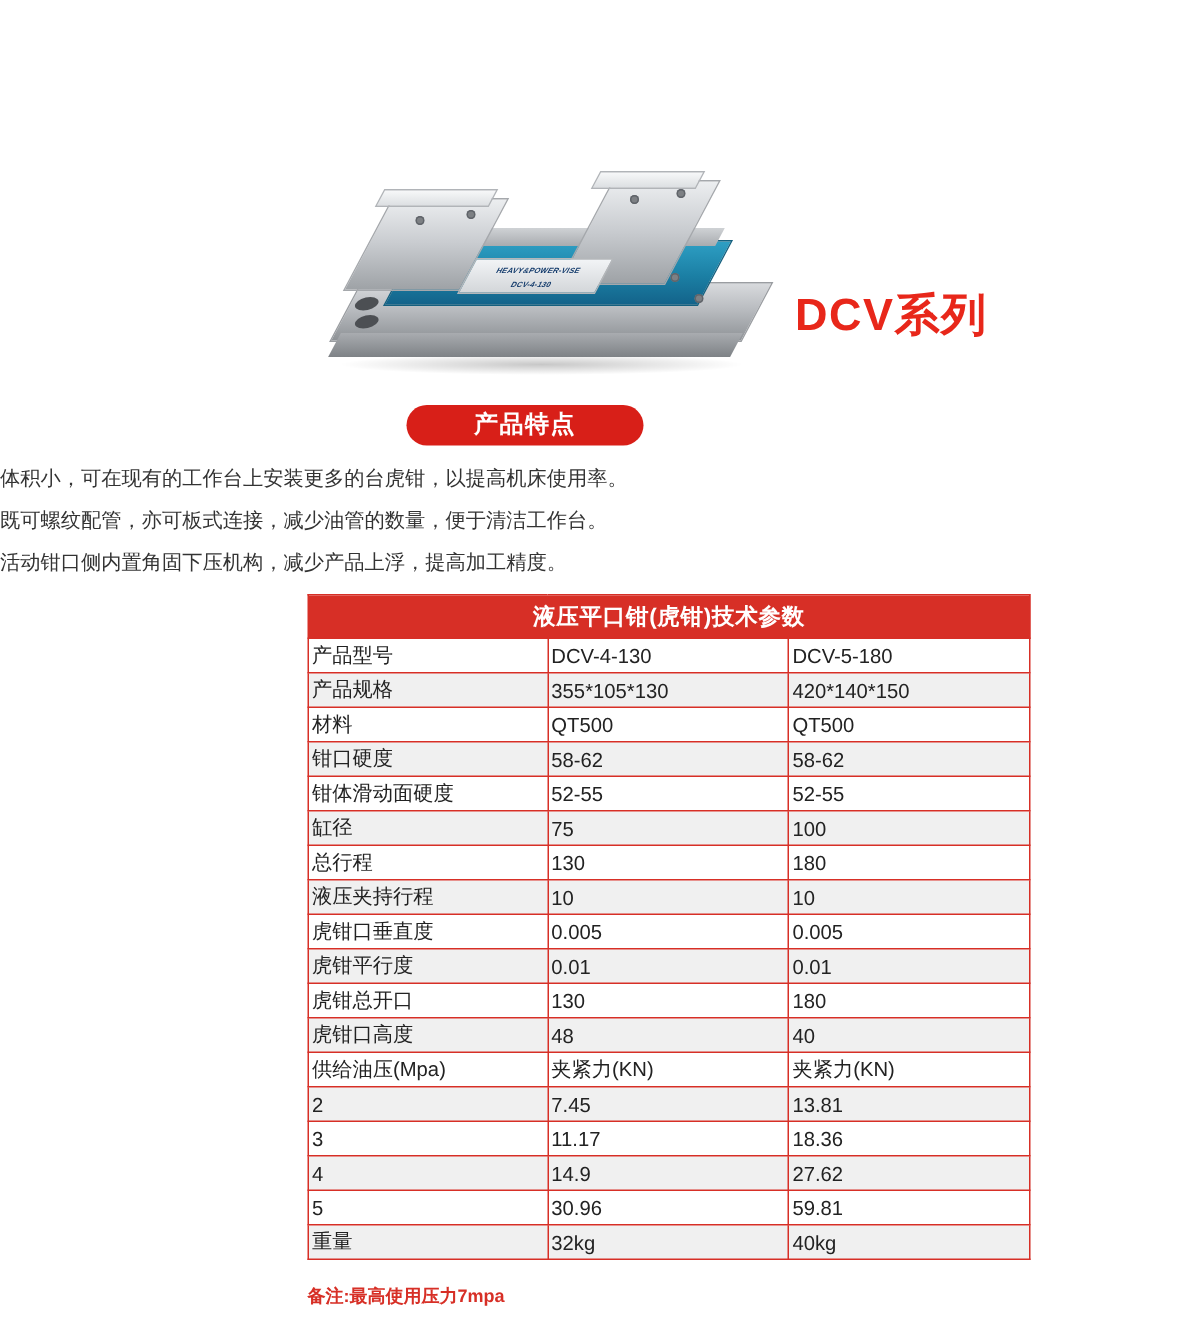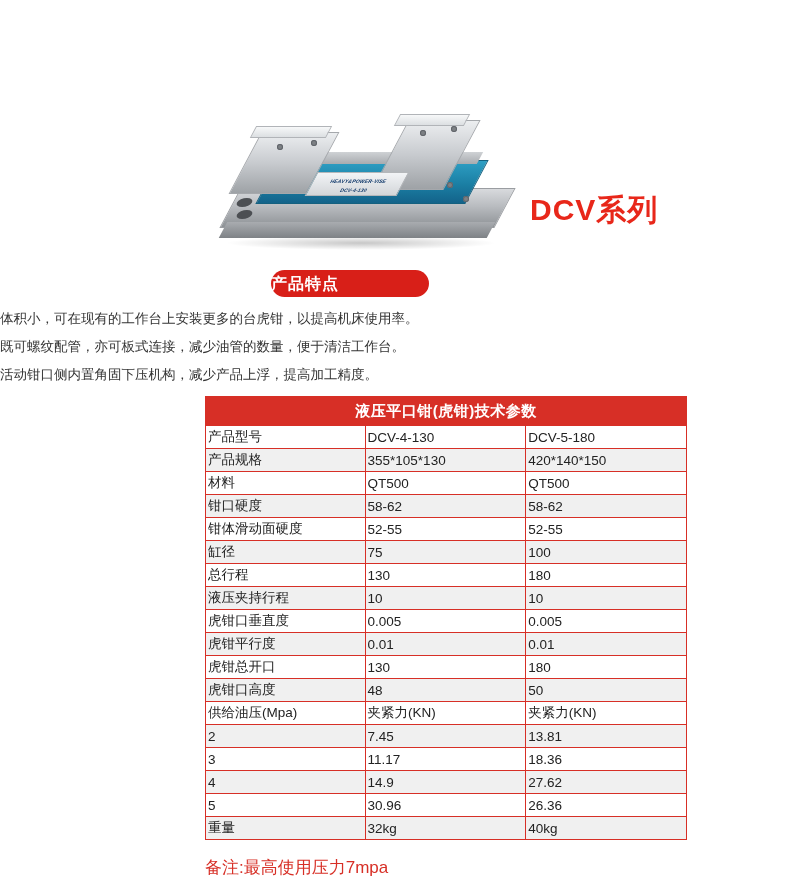--- a/index.html
+++ b/index.html
@@ -159,21 +159,21 @@
     left: 271px;
     top: 270px;
     width: 158px;
     height: 27px;
     background: #d81f18;
     border-radius: 14px;
     color: #fff;
     font-size: 16px;
     font-weight: bold;
     line-height: 27px;
-    text-align: left;
+    text-align: center;
     letter-spacing: 1px;
   }
 
   .features {
     position: absolute;
     left: 0;
     top: 305px;
     width: 800px;
   }
   .feature-line {
@@ -218,23 +218,24 @@
     width: 160px;
   }
   .spec-table td.val {
     width: 161px;
   }
 
   .note {
     position: absolute;
     left: 205px;
     top: 856px;
-    font-size: 17px;
+    font-size: 12px;
     color: #d72f26;
     white-space: nowrap;
+    font-weight: bold;
   }
 </style>
 </head>
 <body>
 
 <div class="hero">
 
   <div class="product-image">
     <div class="shadow"></div>
     <div class="vise-base"></div>
@@ -331,21 +332,21 @@
       <td class="val">0.01</td>
     </tr>
     <tr>
       <td class="label">虎钳总开口</td>
       <td class="val">130</td>
       <td class="val">180</td>
     </tr>
     <tr>
       <td class="label">虎钳口高度</td>
       <td class="val">48</td>
-      <td class="val">50</td>
+      <td class="val">40</td>
     </tr>
     <tr>
       <td class="label">供给油压(Mpa)</td>
       <td class="val">夹紧力(KN)</td>
       <td class="val">夹紧力(KN)</td>
     </tr>
     <tr>
       <td class="label">2</td>
       <td class="val">7.45</td>
       <td class="val">13.81</td>
@@ -356,21 +357,21 @@
       <td class="val">18.36</td>
     </tr>
     <tr>
       <td class="label">4</td>
       <td class="val">14.9</td>
       <td class="val">27.62</td>
     </tr>
     <tr>
       <td class="label">5</td>
       <td class="val">30.96</td>
-      <td class="val">26.36</td>
+      <td class="val">59.81</td>
     </tr>
     <tr>
       <td class="label">重量</td>
       <td class="val">32kg</td>
       <td class="val">40kg</td>
     </tr>
   </tbody>
 </table>
 
 <div class="note">备注:最高使用压力7mpa</div>

